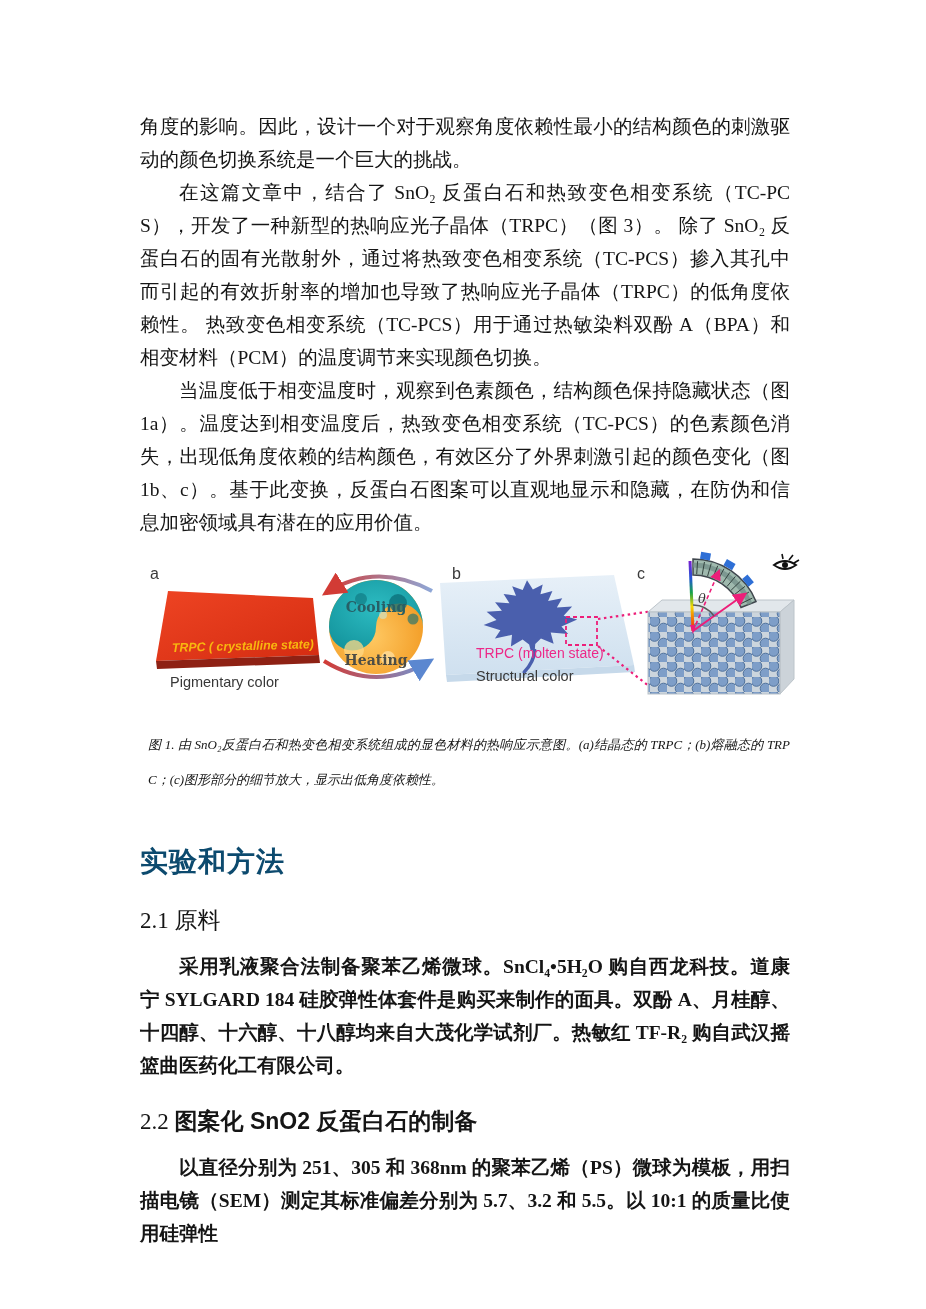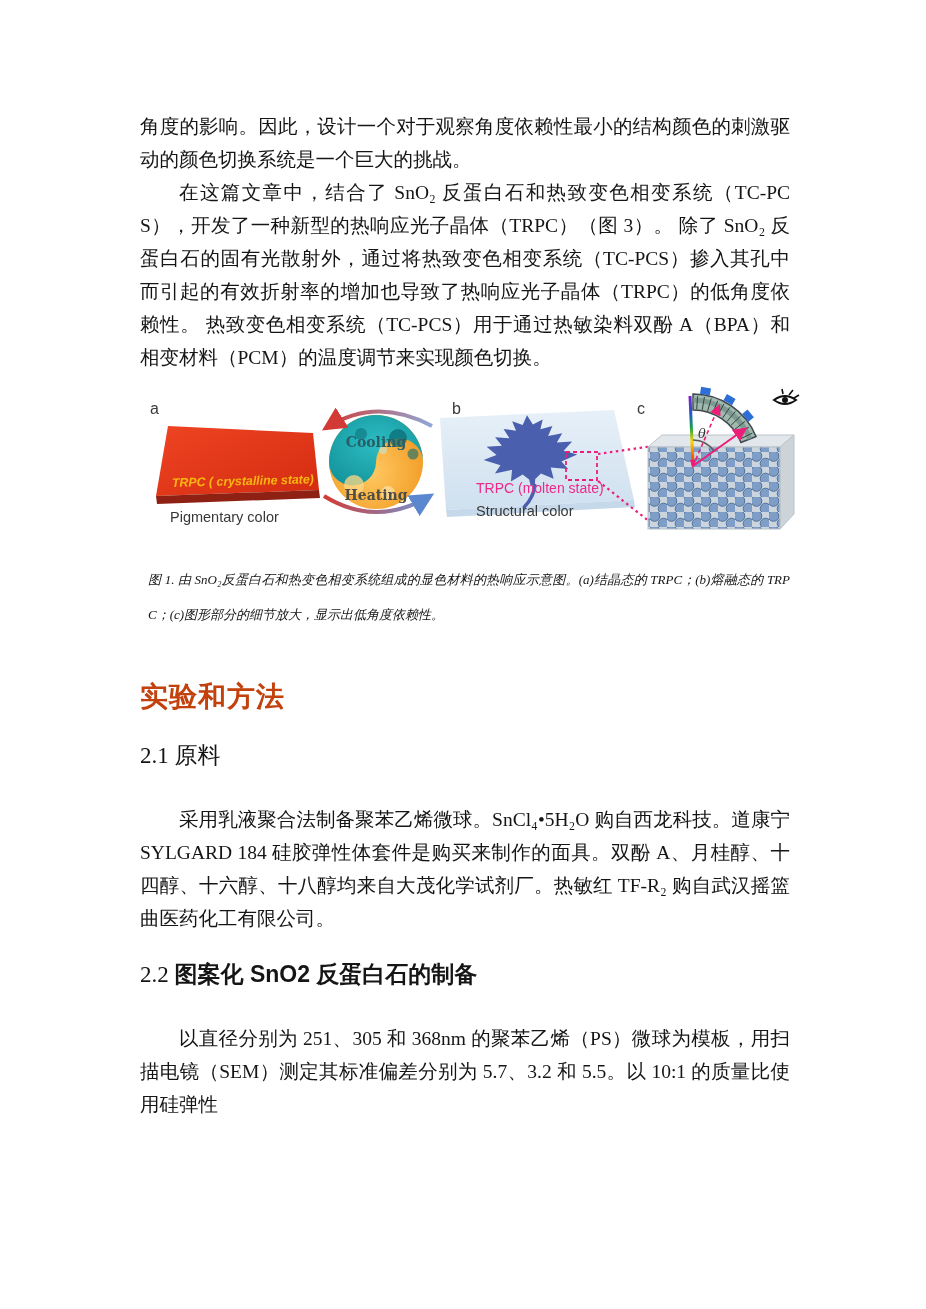--- a/index.html
+++ b/index.html
@@ -27,51 +27,52 @@
     line-height:35px;
     text-align:justify;
     margin:8px 0 0 8px;
     word-break:break-all;
     font-style:italic;
   }
   h1.sec{
     font-family:"Liberation Sans","DejaVu Sans",sans-serif;
     font-weight:bold;
     font-size:28px;
-    color:#c2410c;
+    color:#0c4a6e;
     margin:46px 0 0 0;
     letter-spacing:1px;
   }
   h2.sub{
     font-size:23px;
     font-weight:normal;
     margin:24px 0 0 0;
   }
   h2.sub .num{font-family:"Liberation Serif",serif;text-align:right;}
   h2.sub.bold .title{
     font-family:"Liberation Sans","DejaVu Sans",sans-serif;
     font-weight:bold;
   }
   h2.sub.bold .num{font-weight:normal;}
-  p.after-sub{margin-top:32px;}
+  p.after-sub{margin-top:14px;font-weight:bold;}
   
   .fig-panel-label{font:16px "Liberation Sans",sans-serif;fill:#3a3a3a;}
   .fig-caption-text{font:14.5px "Liberation Sans",sans-serif;fill:#383838;}
   .slab-a-text{font:italic bold 12.5px "Liberation Sans",sans-serif;fill:#f8b70f;}
   .slab-b-text{font:14px "Liberation Sans",sans-serif;fill:#ed2888;}
   .cycle-text{font:bold 14px "DejaVu Serif",serif;}
   .theta-text{font:italic 13px "DejaVu Serif",serif;fill:#333;}
 </style>
 </head>
 <body>
 
 <div class="page">
 
   <p class="body-par">角度的影响。因此，设计一个对于观察角度依赖性最小的结构颜色的刺激驱动的颜色切换系统是一个巨大的挑战。</p>
   <p class="body-par indent">在这篇文章中，结合了 SnO₂ 反蛋白石和热致变色相变系统（TC-PCS），开发了一种新型的热响应光子晶体（TRPC）（图 3）。 除了 SnO₂ 反蛋白石的固有光散射外，通过将热致变色相变系统（TC-PCS）掺入其孔中而引起的有效折射率的增加也导致了热响应光子晶体（TRPC）的低角度依赖性。 热致变色相变系统（TC-PCS）用于通过热敏染料双酚 A（BPA）和相变材料（PCM）的温度调节来实现颜色切换。</p>
+  <p class="body-par indent">当温度低于相变温度时，观察到色素颜色，结构颜色保持隐藏状态（图 1a）。温度达到相变温度后，热致变色相变系统（TC-PCS）的色素颜色消失，出现低角度依赖的结构颜色，有效区分了外界刺激引起的颜色变化（图 1b、c）。基于此变换，反蛋白石图案可以直观地显示和隐藏，在防伪和信息加密领域具有潜在的应用价值。</p>
 
   <div class="figure-wrap">
     <svg width="660" height="170" viewBox="0 -8 660 170" xmlns="http://www.w3.org/2000/svg">
       <defs>
         <linearGradient id="redSlabGrad" x1="0" y1="0" x2="1" y2="1">
           <stop offset="0" stop-color="#ee4423"></stop>
           <stop offset="1" stop-color="#d42c11"></stop>
         </linearGradient>
         <linearGradient id="slabBlueGrad" x1="0" y1="0" x2="0" y2="1">
           <stop offset="0" stop-color="#e7f0f8"></stop>

